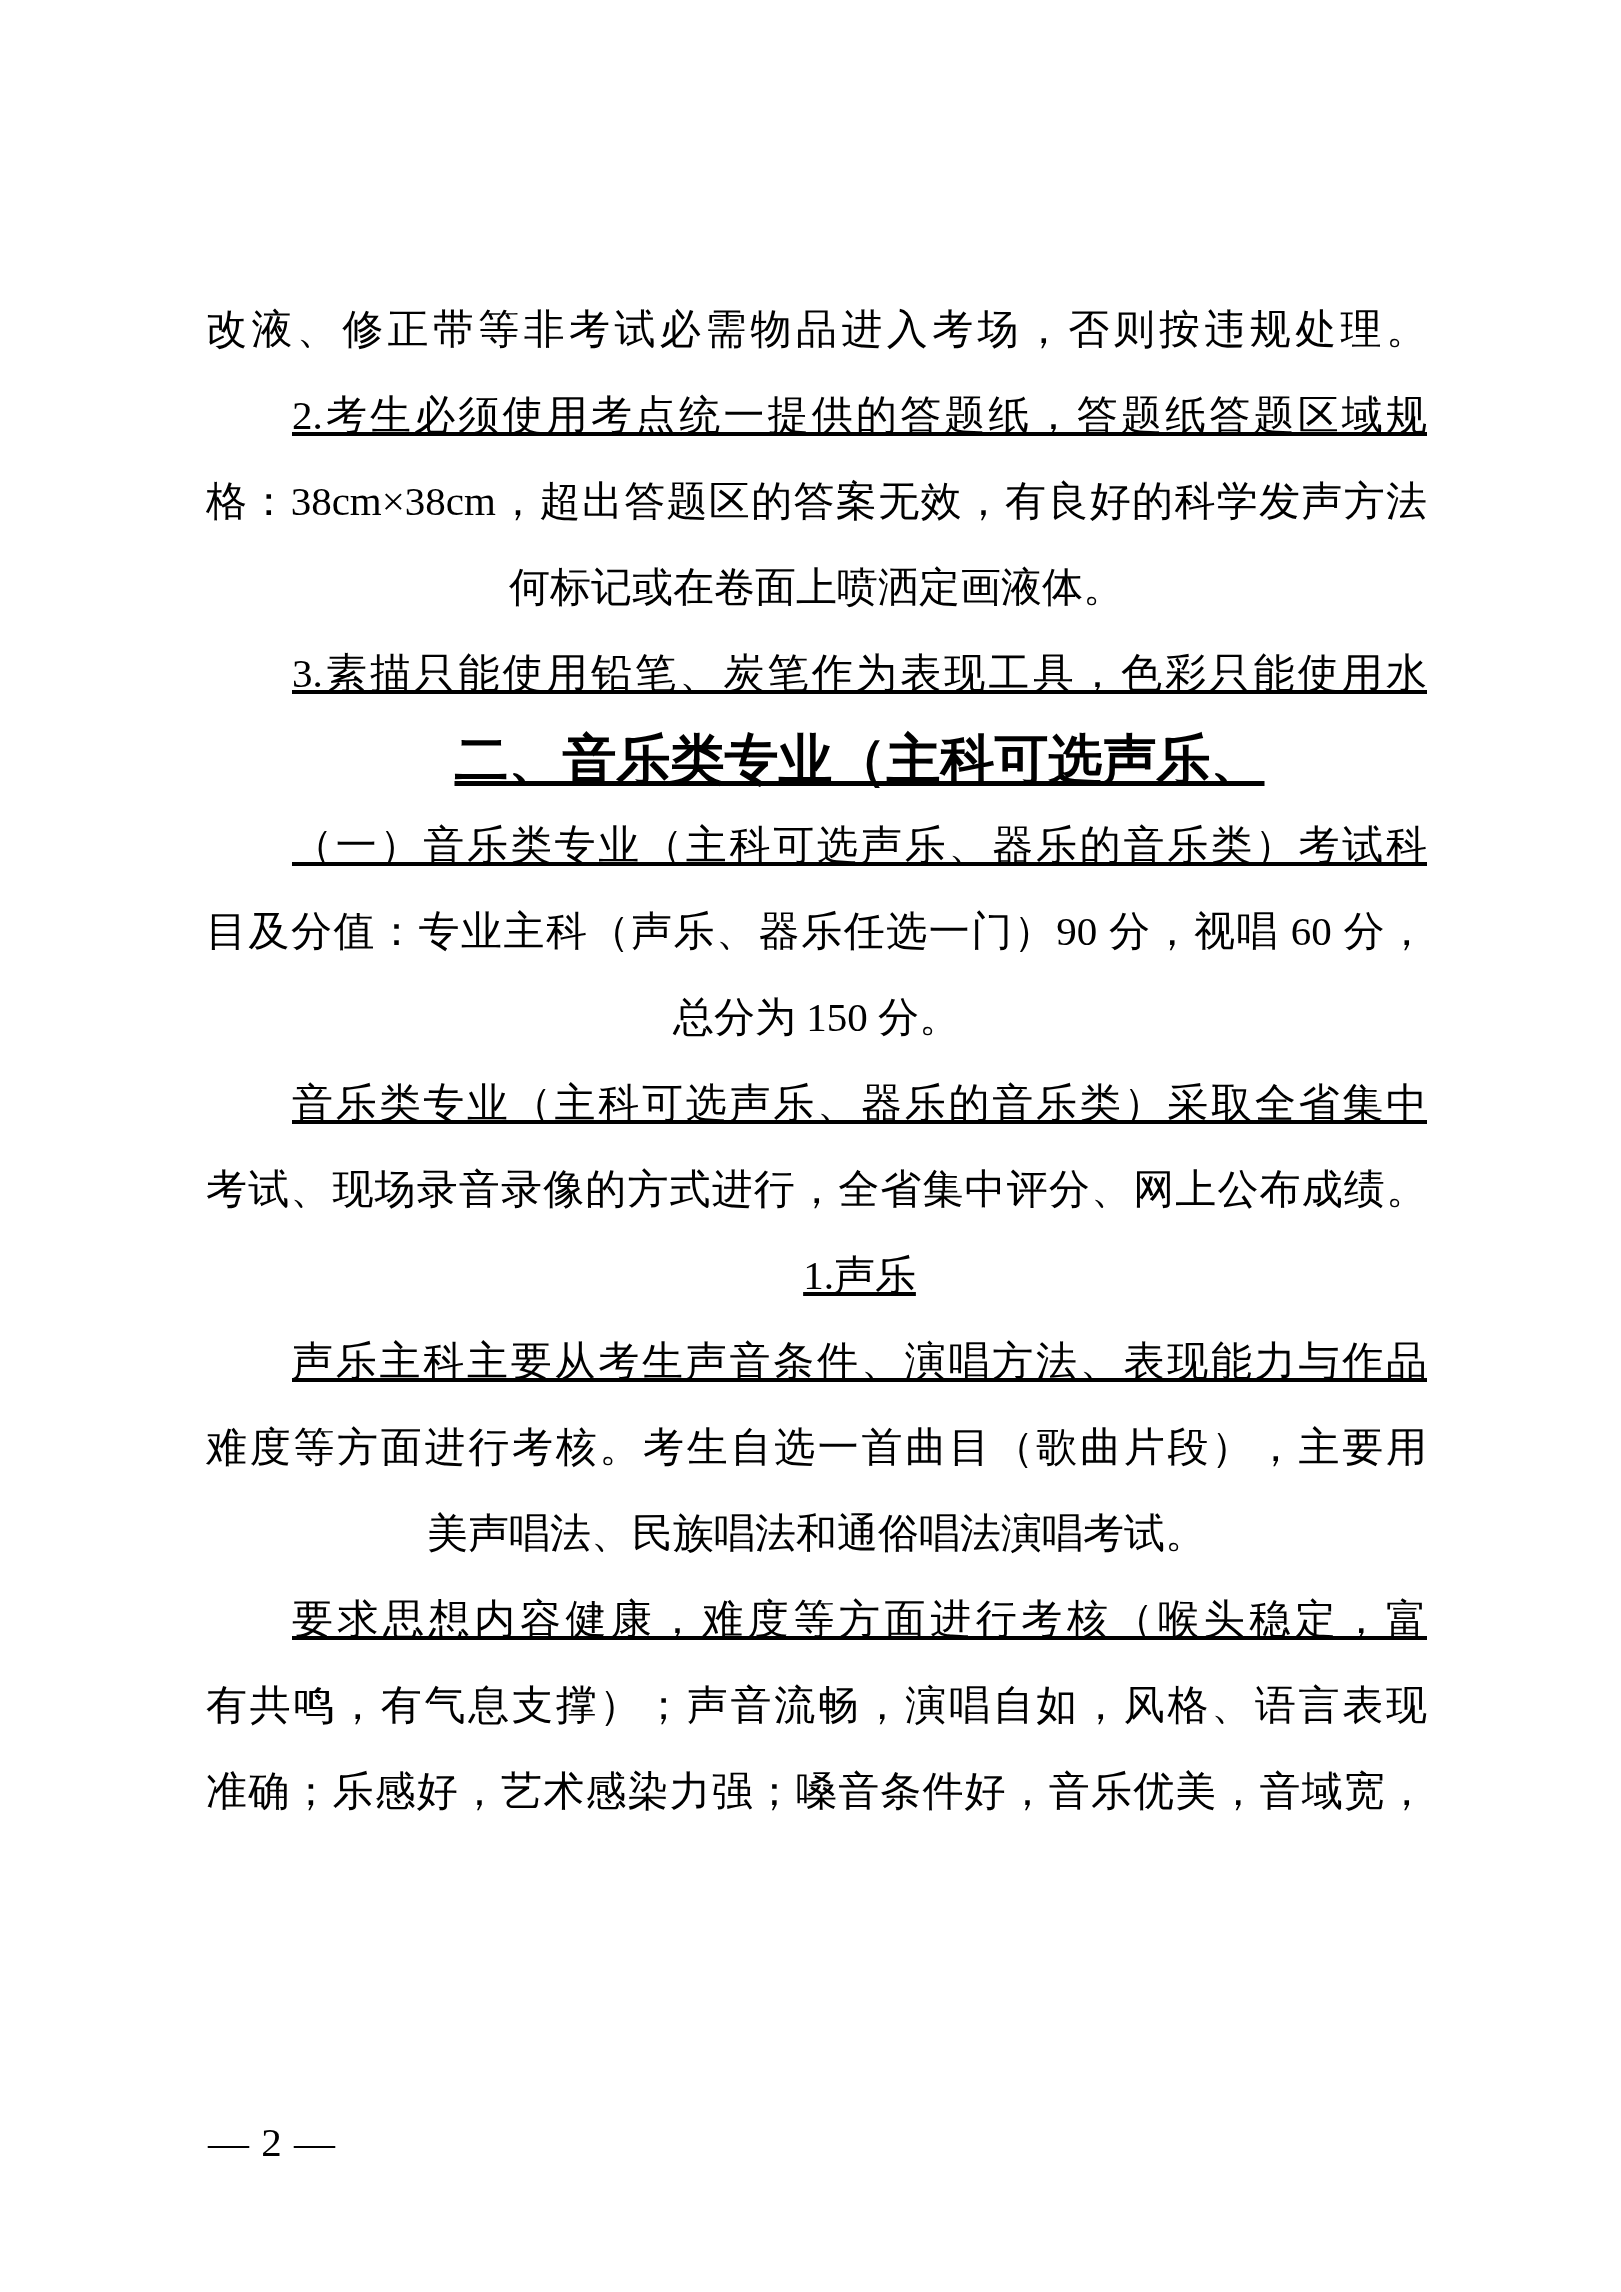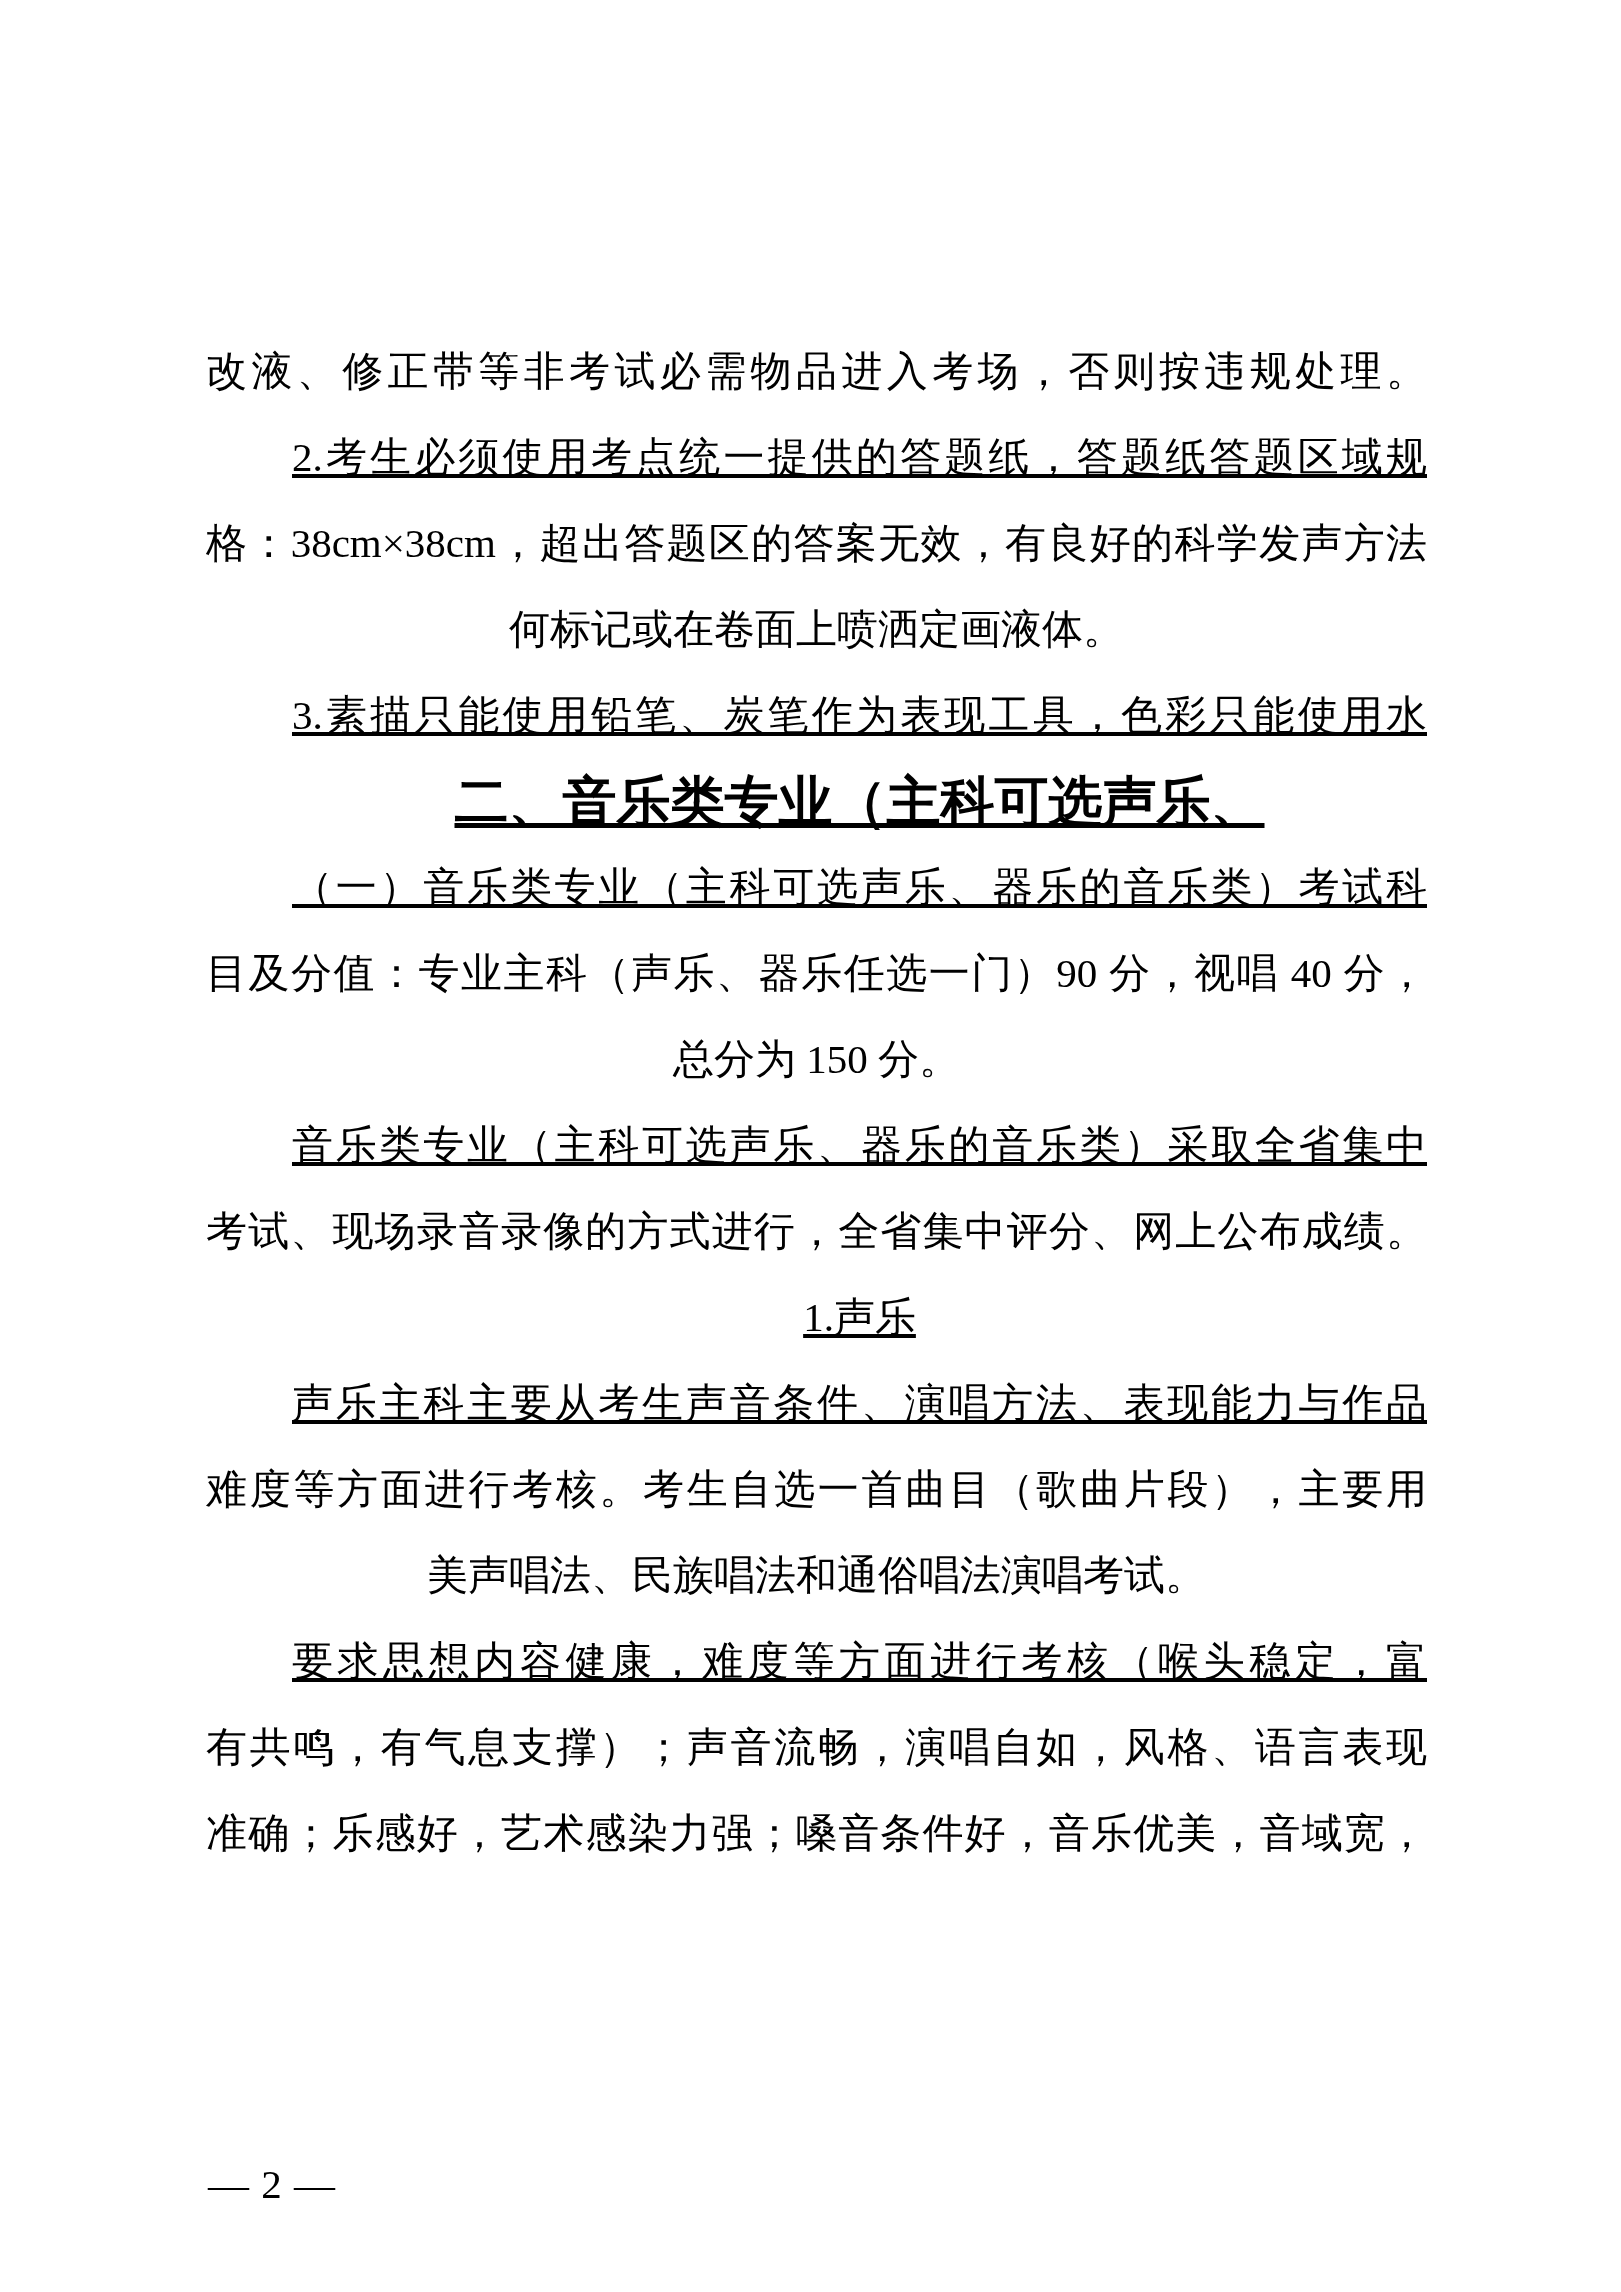--- a/index.html
+++ b/index.html
@@ -14,21 +14,20 @@
     overflow: hidden;
     color: #000000;
     font-family: "Liberation Serif", "DejaVu Serif", serif;
   }
   .page {
     position: absolute;
     left: 0; top: 0;
     width: 1621px;
     height: 1811px;
     background: #ffffff;
-    margin-top: 42px;
   }
   .doc {
     position: absolute;
     left: 206px;
     top: 286px;
     width: 1221px;
   }
   .line {
     font-size: 41px;
     line-height: 86px;
@@ -64,21 +63,21 @@
 
 <div class="page">
   <div class="doc">
     <div class="line justify">改液、修正带等非考试必需物品进入考场，否则按违规处理。</div>
     <div class="line justify indent">2.考生必须使用考点统一提供的答题纸，答题纸答题区域规</div>
     <div class="line justify">格：38cm×38cm，超出答题区的答案无效，有良好的科学发声方法</div>
     <div class="line">何标记或在卷面上喷洒定画液体。</div>
     <div class="line justify indent">3.素描只能使用铅笔、炭笔作为表现工具，色彩只能使用水</div>
     <div class="line heading indent">二、音乐类专业（主科可选声乐、器乐的音乐类）</div>
     <div class="line justify indent">（一）音乐类专业（主科可选声乐、器乐的音乐类）考试科</div>
-    <div class="line justify">目及分值：专业主科（声乐、器乐任选一门）90 分，视唱 40 分，</div>
+    <div class="line justify">目及分值：专业主科（声乐、器乐任选一门）90 分，视唱 60 分，</div>
     <div class="line">总分为 150 分。</div>
     <div class="line justify indent">音乐类专业（主科可选声乐、器乐的音乐类）采取全省集中</div>
     <div class="line justify">考试、现场录音录像的方式进行，全省集中评分、网上公布成绩。</div>
     <div class="line indent">1.声乐</div>
     <div class="line justify indent">声乐主科主要从考生声音条件、演唱方法、表现能力与作品</div>
     <div class="line justify">难度等方面进行考核。考生自选一首曲目（歌曲片段），主要用</div>
     <div class="line">美声唱法、民族唱法和通俗唱法演唱考试。</div>
     <div class="line justify indent">要求思想内容健康，难度等方面进行考核（喉头稳定，富</div>
     <div class="line justify">有共鸣，有气息支撑）；声音流畅，演唱自如，风格、语言表现</div>
     <div class="line justify">准确；乐感好，艺术感染力强；嗓音条件好，音乐优美，音域宽，</div>

